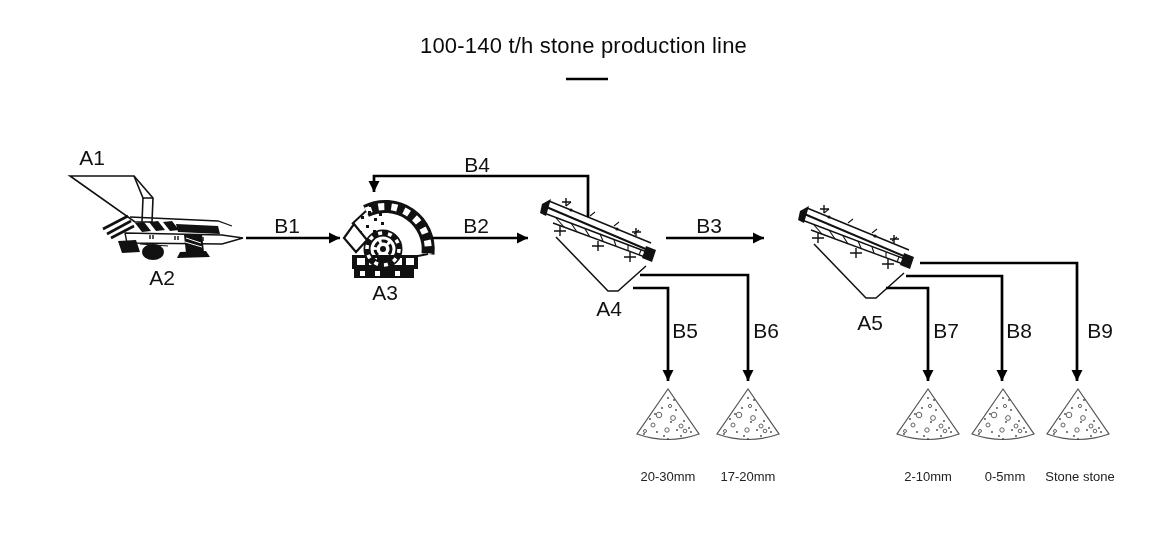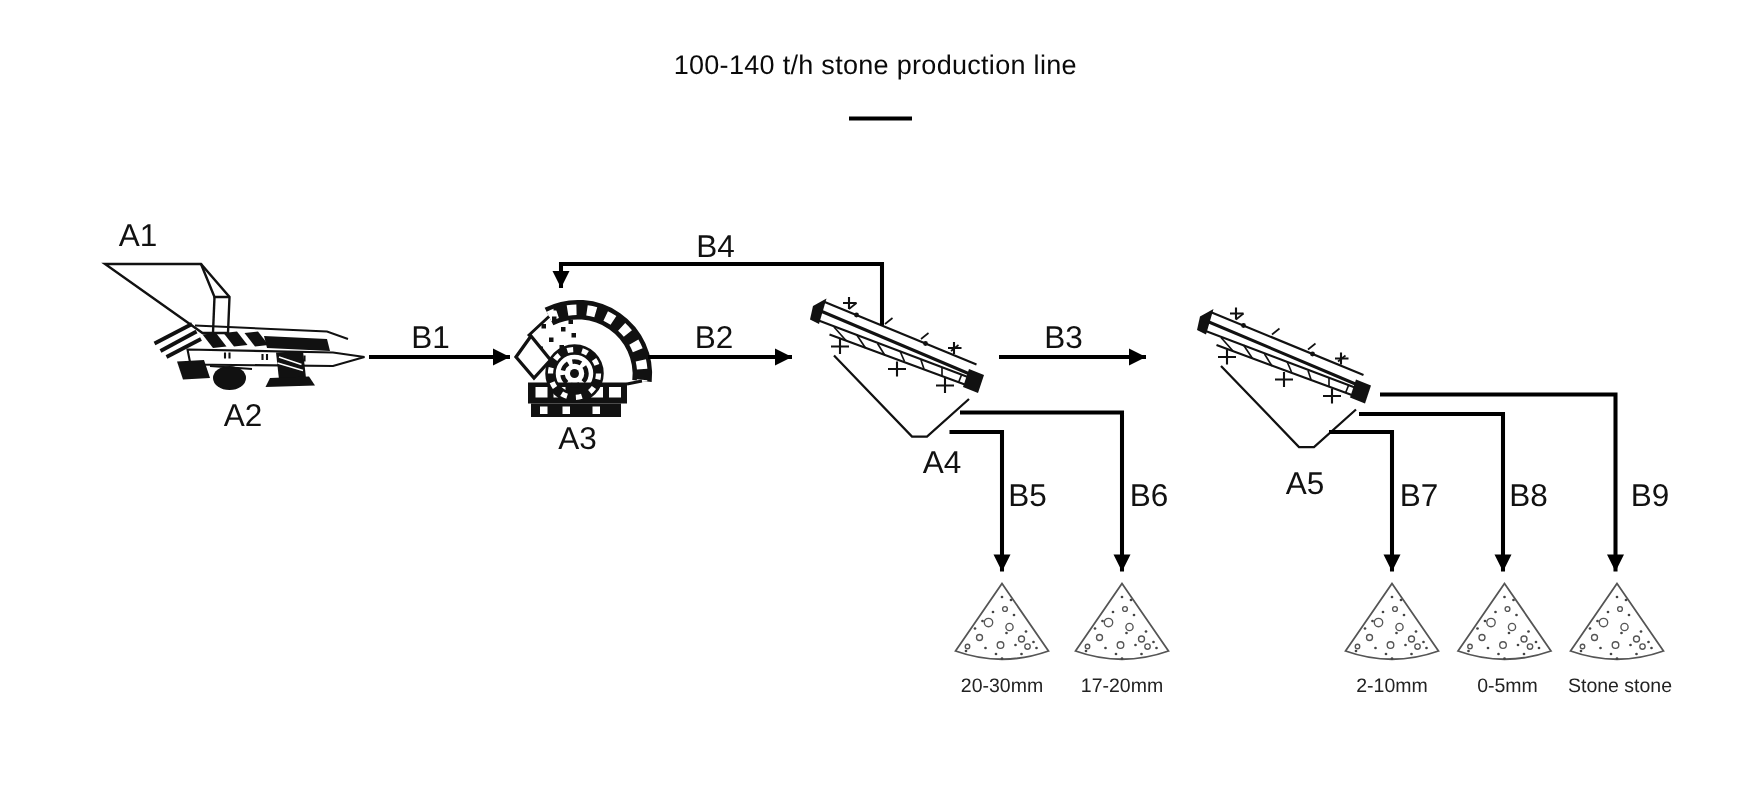--- a/index.html
+++ b/index.html
@@ -4,23 +4,23 @@
 <style>
   html,body{margin:0;padding:0;background:#fff;}
   #canvas{
     position:relative;width:1167px;height:534px;background:#fff;overflow:hidden;
     font-family:"Liberation Sans", sans-serif;color:#111;
   }
   #diagram-svg{position:absolute;left:0;top:0;width:1167px;height:534px;}
   .lbl{position:absolute;transform:translateX(-50%);white-space:nowrap;
        font-size:21px;color:#111;line-height:1.1;}
   .plbl{position:absolute;transform:translateX(-50%);white-space:nowrap;
-       font-size:13px;color:#222;line-height:1.1;}
+       font-size:13px;color:#222;line-height:1.1;margin-top:20px;}
   .title{position:absolute;left:0;right:0;top:33px;text-align:center;
-       font-size:18px;color:#0a0a0a;letter-spacing:.2px;}
+       font-size:22px;color:#0a0a0a;letter-spacing:.2px;}
 </style>
 </head>
 <body>
 
 <div id="canvas">
 
   <div class="title">100-140 t/h stone production line</div>
 
   <svg id="diagram-svg" viewBox="0 0 1167 534">
     <defs>
@@ -187,21 +187,21 @@
     <use href="#pile" transform="translate(668,415)"></use>
     <use href="#pile" transform="translate(748,415)"></use>
     <use href="#pile" transform="translate(928,415)"></use>
     <use href="#pile" transform="translate(1003,415)"></use>
     <use href="#pile" transform="translate(1078,415)"></use>
   </svg>
 
   <div class="lbl" style="left:92px;top:146px">A1</div>
   <div class="lbl" style="left:162px;top:266px">A2</div>
   <div class="lbl" style="left:385px;top:281px">A3</div>
-  <div class="lbl" style="left:628px;top:297px">A4</div>
+  <div class="lbl" style="left:609px;top:297px">A4</div>
   <div class="lbl" style="left:870px;top:311px">A5</div>
 
   <div class="lbl" style="left:287px;top:214px">B1</div>
   <div class="lbl" style="left:476px;top:214px">B2</div>
   <div class="lbl" style="left:709px;top:214px">B3</div>
   <div class="lbl" style="left:477px;top:153px">B4</div>
   <div class="lbl" style="left:685px;top:319px">B5</div>
   <div class="lbl" style="left:766px;top:319px">B6</div>
   <div class="lbl" style="left:946px;top:319px">B7</div>
   <div class="lbl" style="left:1019px;top:319px">B8</div>

